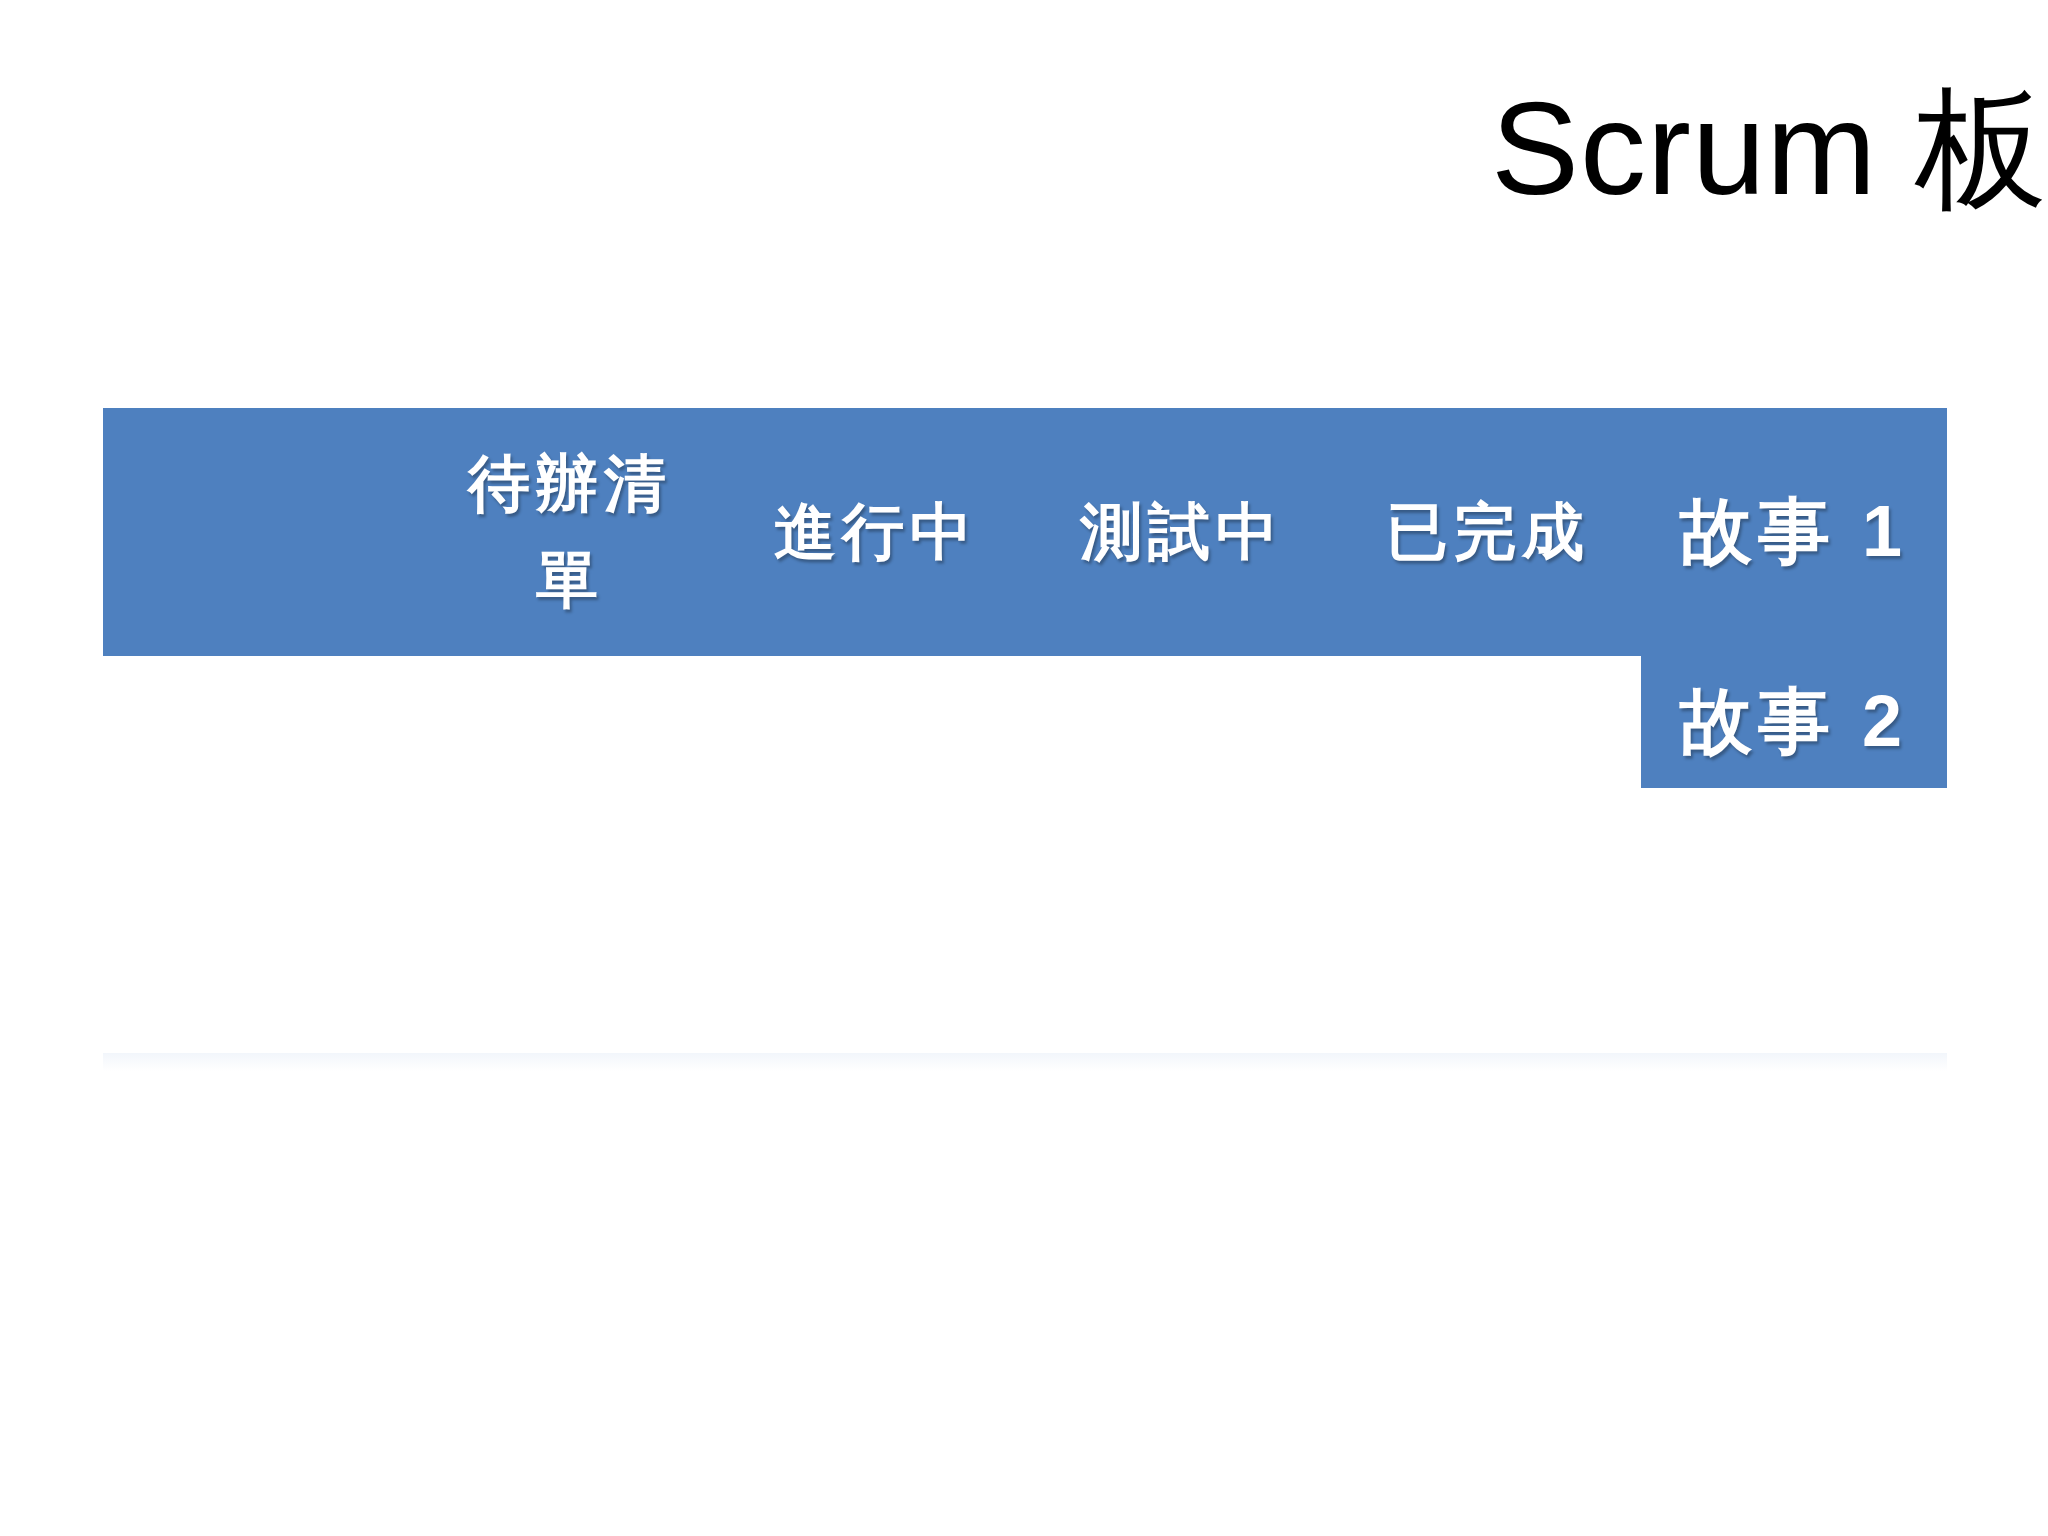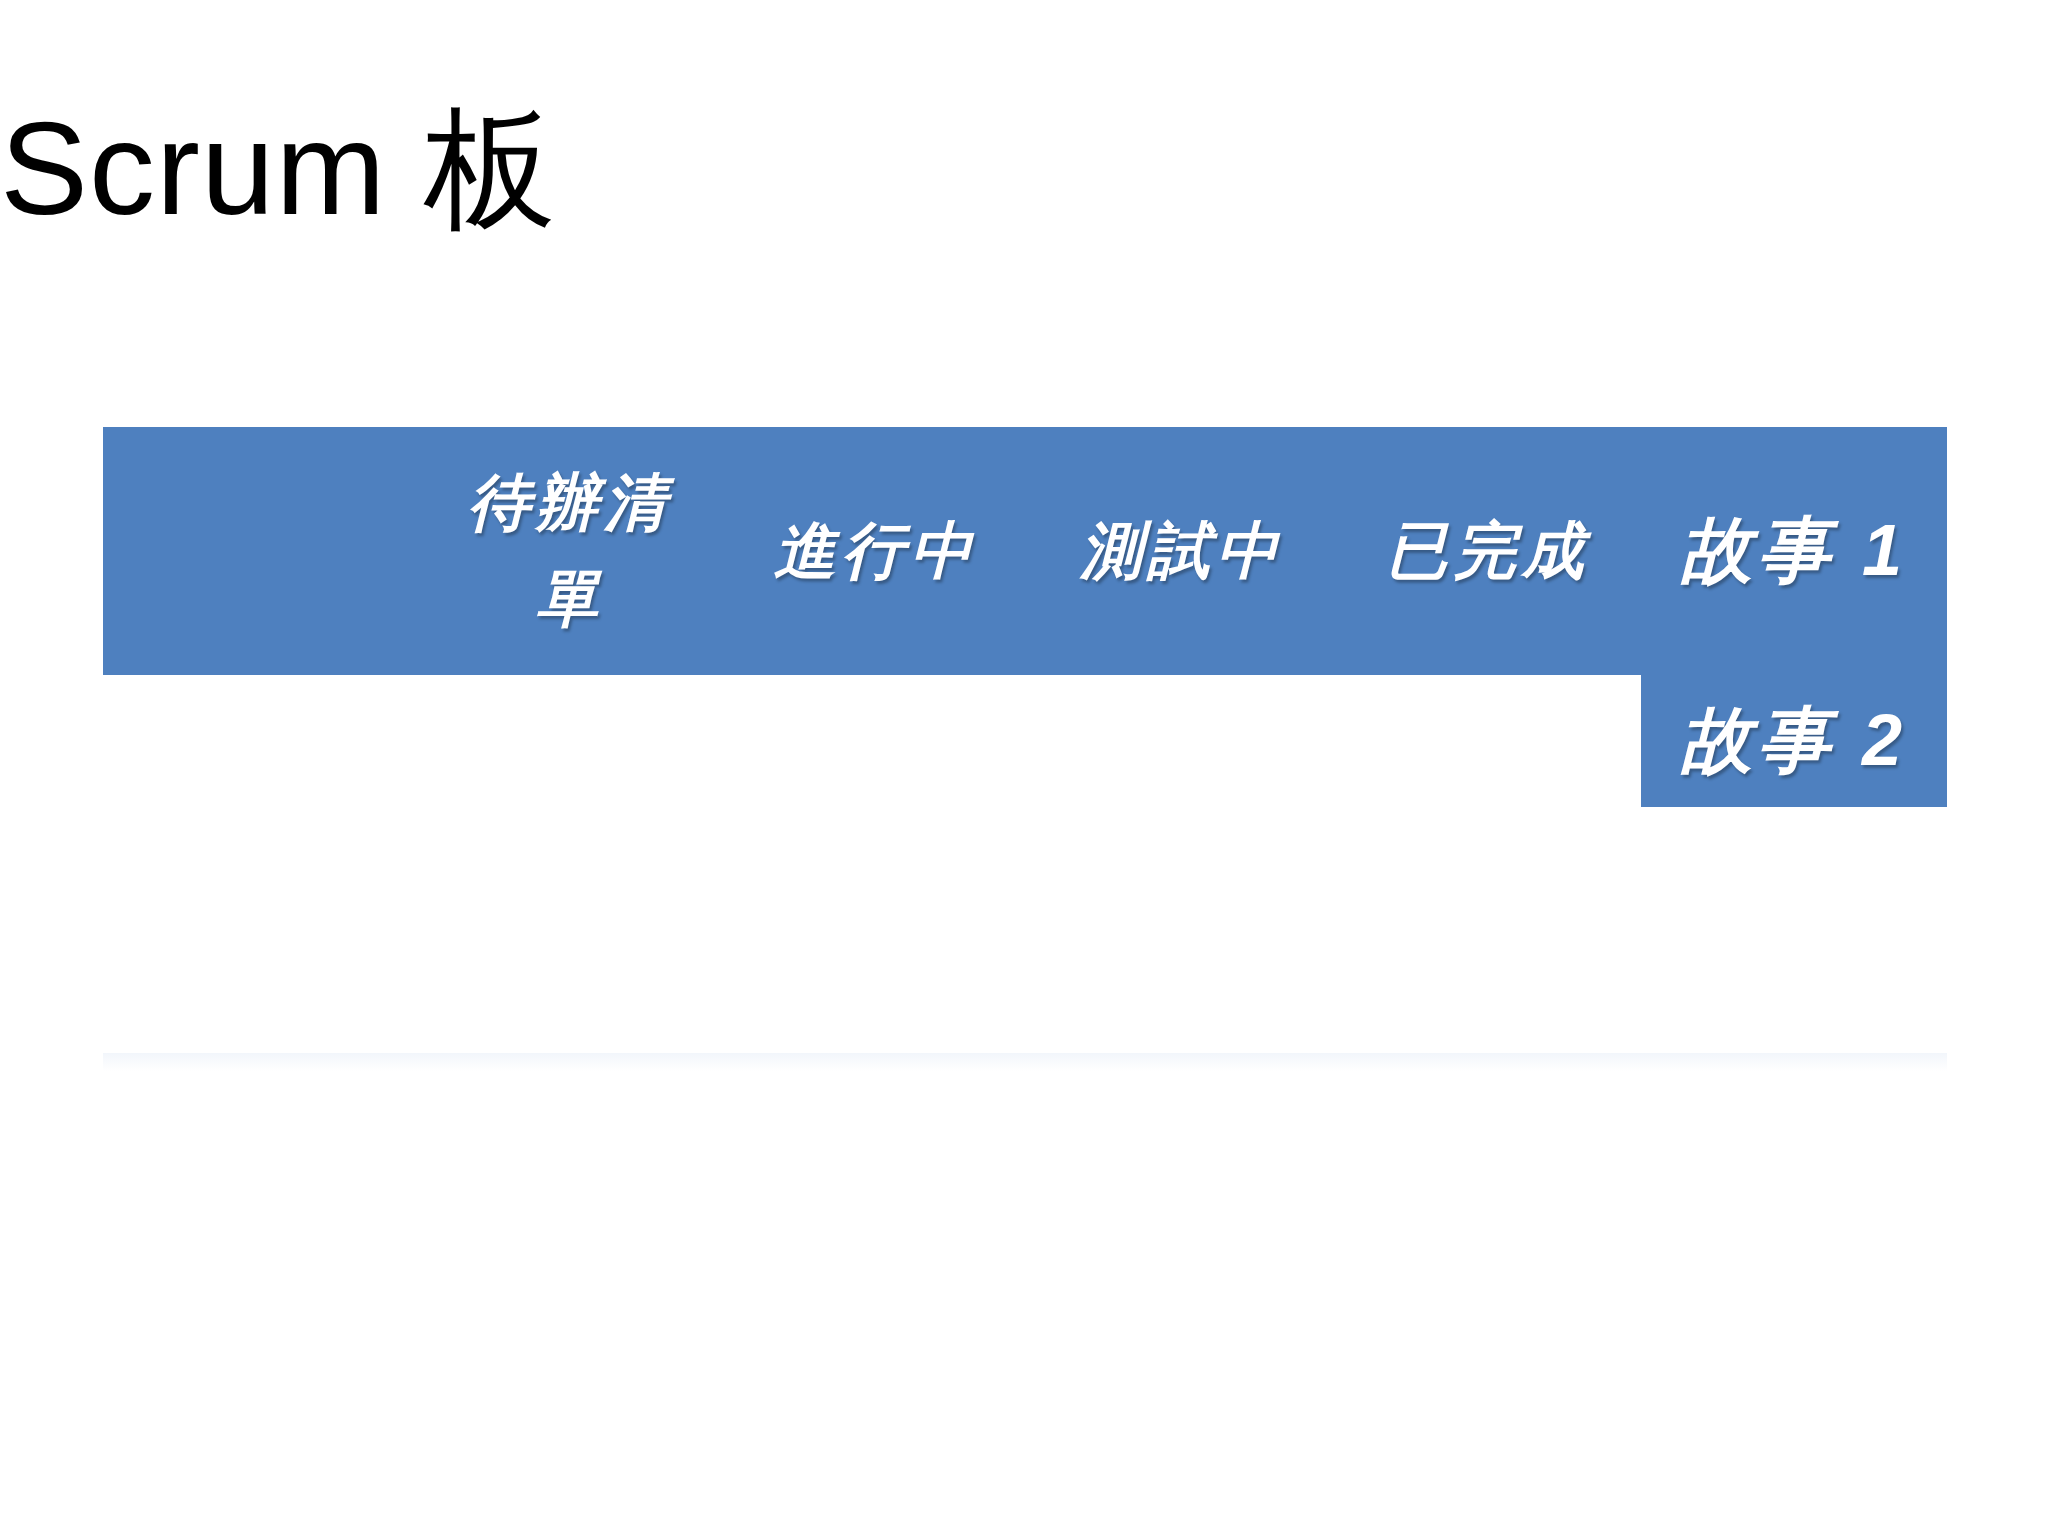--- a/index.html
+++ b/index.html
@@ -14,41 +14,40 @@
     position: relative;
     font-family: "Liberation Sans", "DejaVu Sans", sans-serif;
   }
   .slide {
     position: absolute;
     inset: 0;
     background: #ffffff;
   }
   .slide-title {
     position: absolute;
-    top: 90px;
+    top: 70px;
     left: 0;
     width: 100%;
     margin: 0;
-    text-align: left;
+    text-align: right;
     font-size: 132px;
     font-weight: 400;
     color: #000000;
     letter-spacing: 1px;
     line-height: 1.2;
   }
   .board {
     position: absolute;
     left: 103px;
-    top: 427px;
+    top: 408px;
     width: 1844px;
     height: 645px;
     display: grid;
     grid-template-columns: 314px repeat(5, 1fr);
     grid-template-rows: 248px repeat(3, 1fr);
-    font-style: italic;
   }
   .cell {
     display: flex;
     align-items: center;
     justify-content: center;
     overflow: hidden;
   }
   .hcell, .label-cell {
     background: #4e80bf;
     color: #ffffff;

